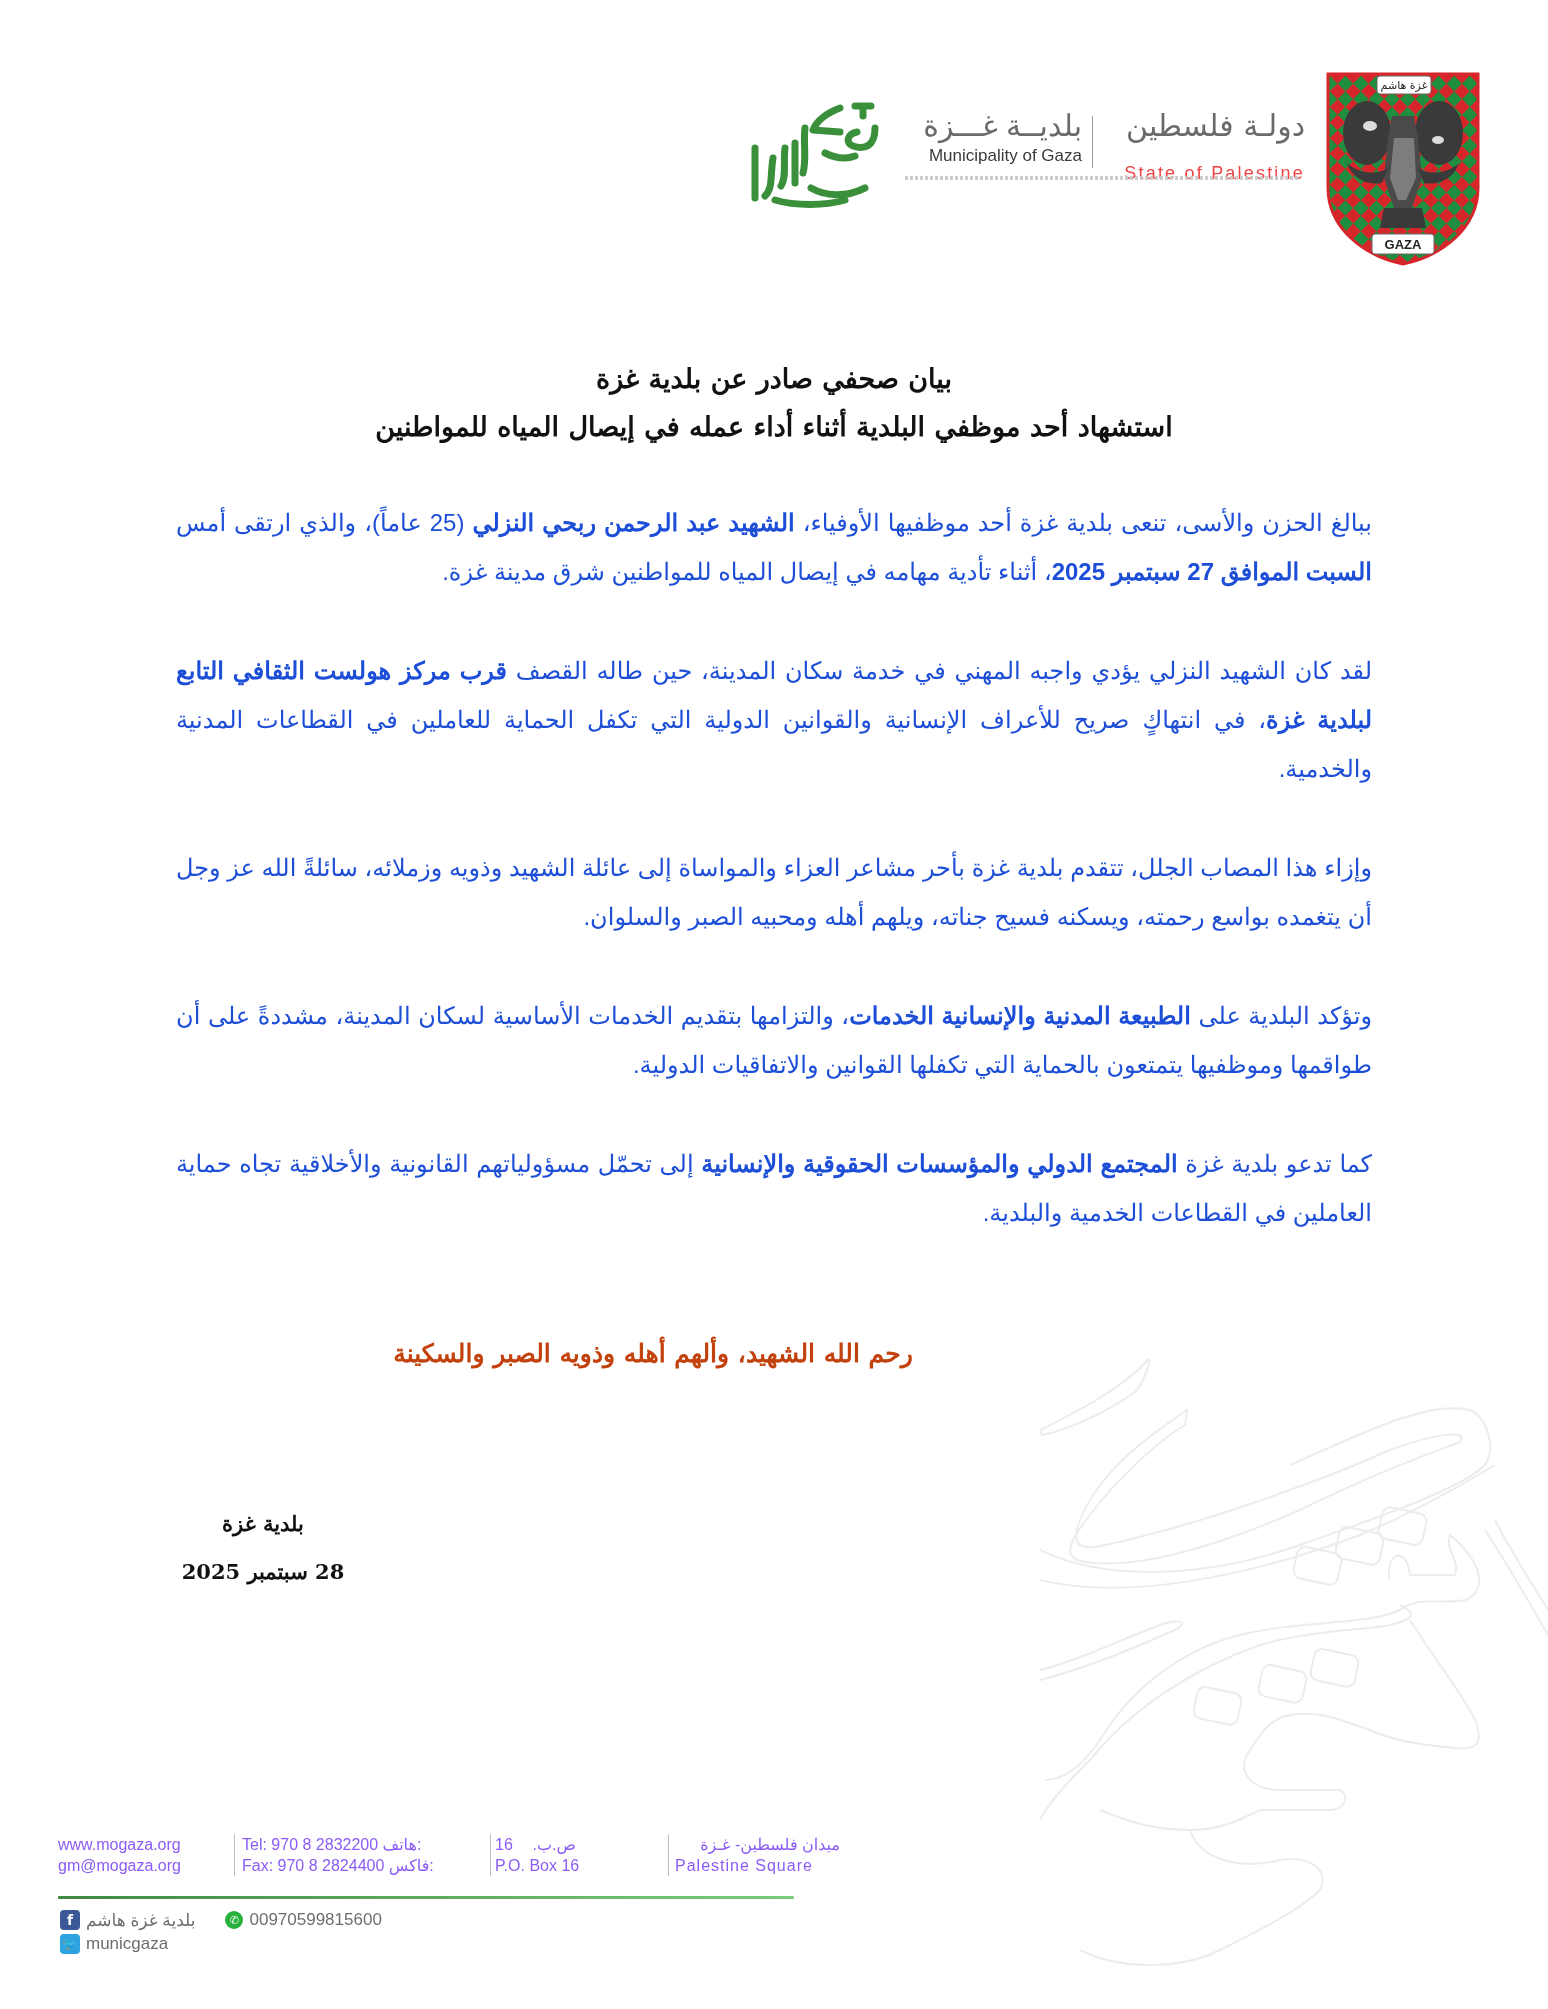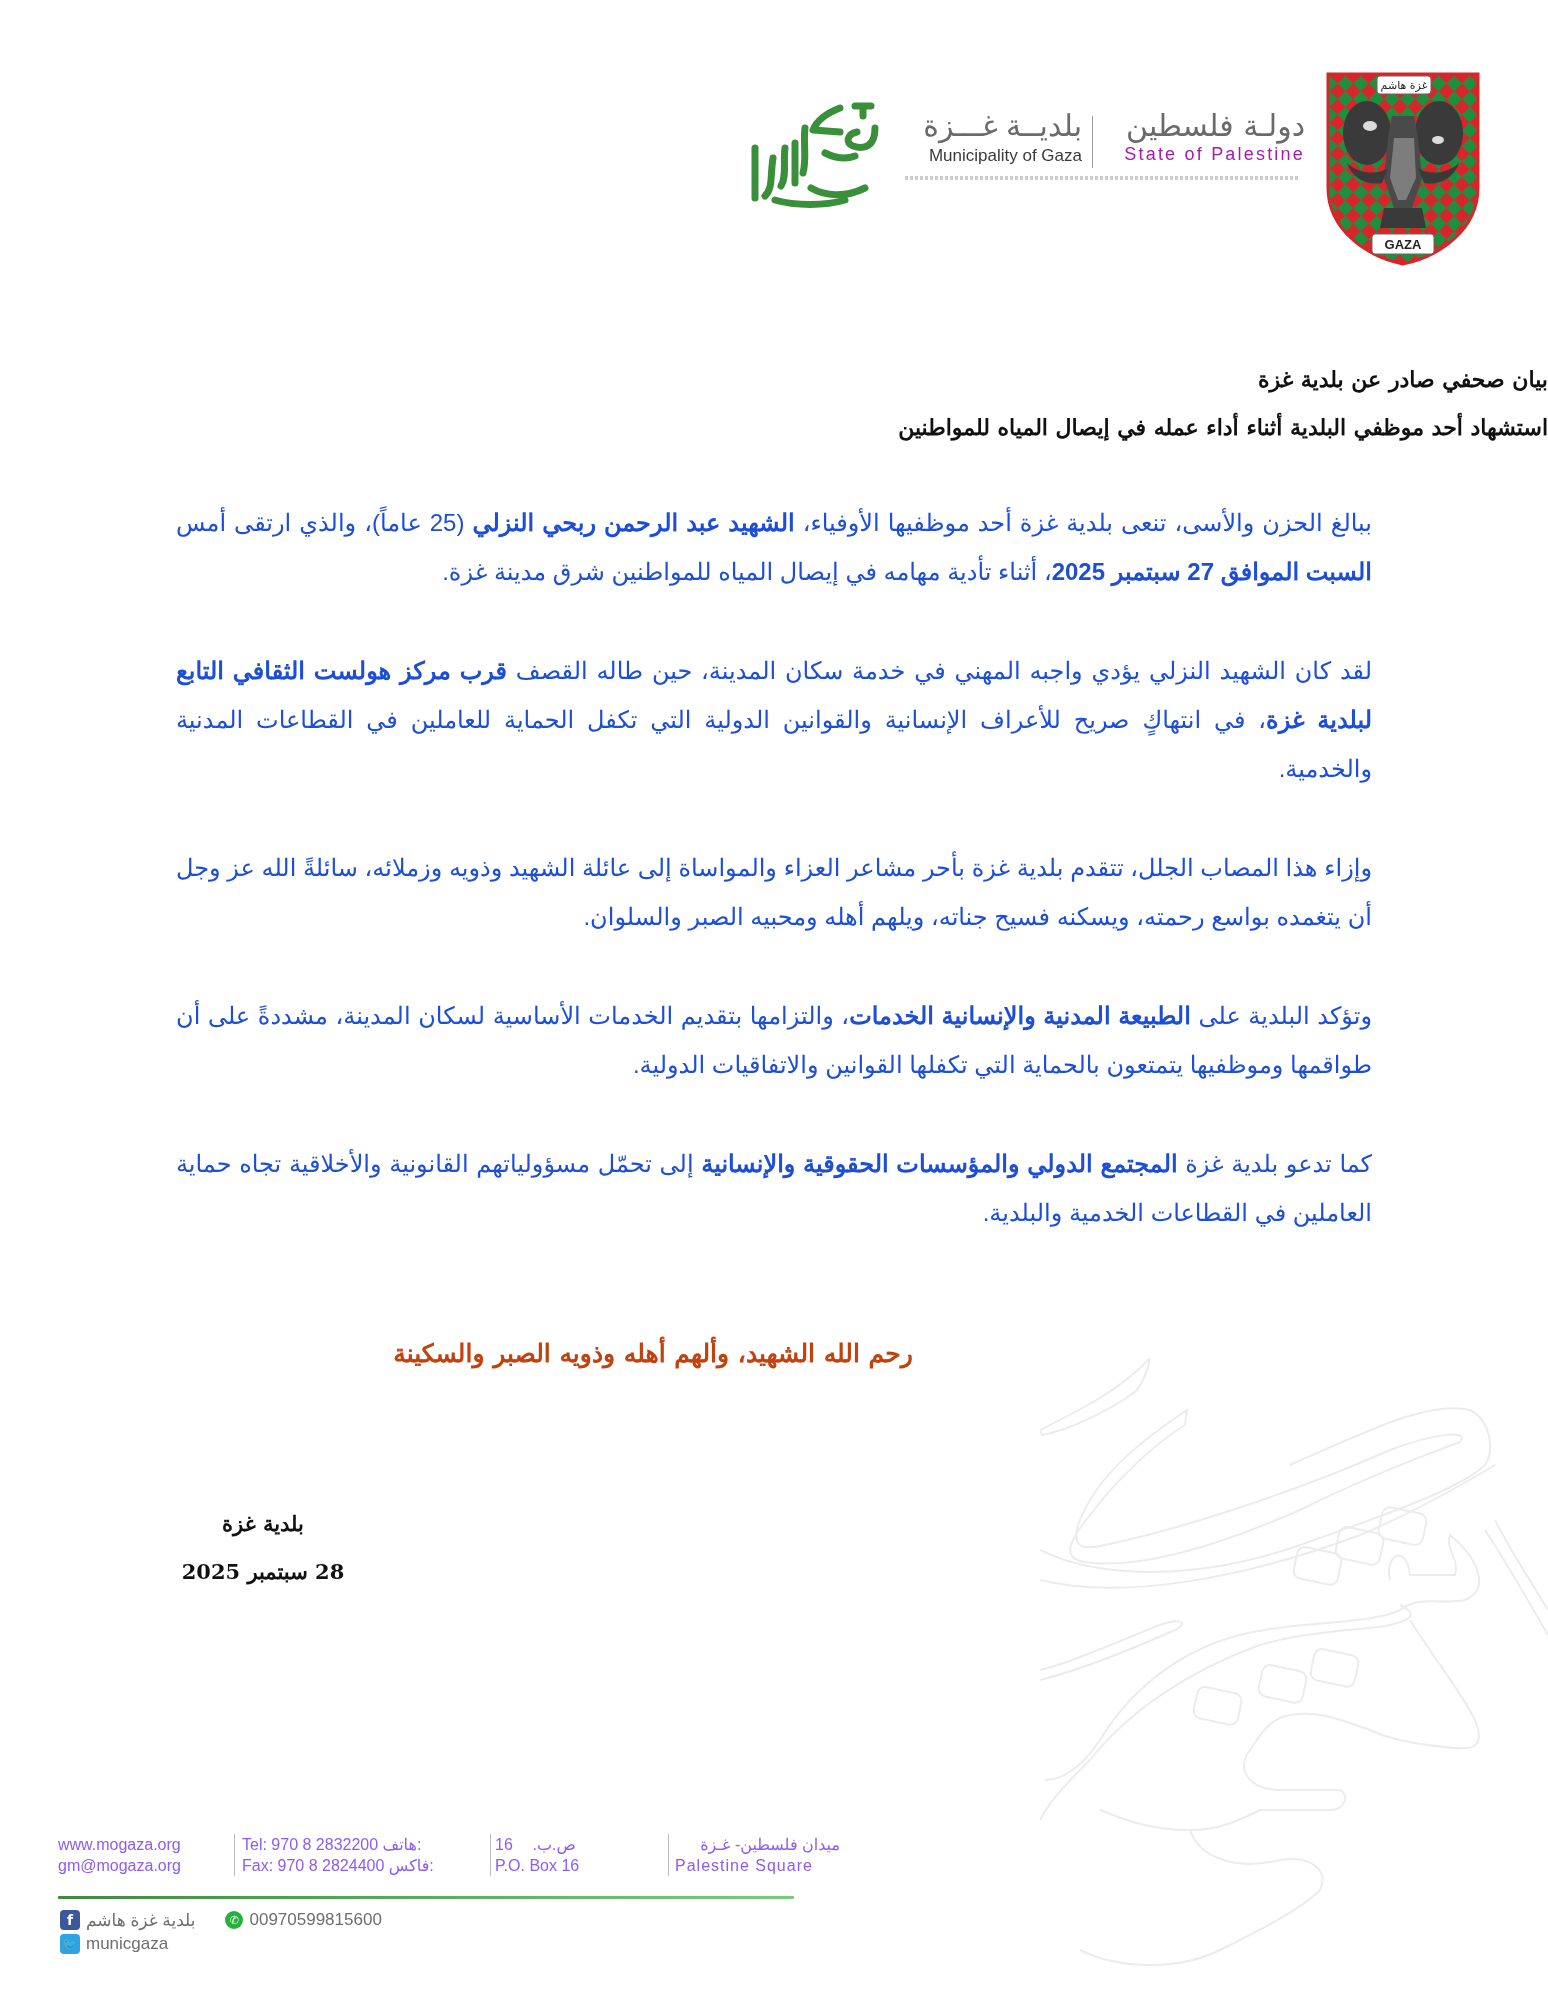--- a/index.html
+++ b/index.html
@@ -51,25 +51,25 @@
     .state-ar {
       font-family: "DejaVu Sans", sans-serif;
       font-size: 30px;
       color: #6a6a6a;
       line-height: 36px;
       letter-spacing: 2px;
     }
     .state-en {
       font-family: "Liberation Sans", sans-serif;
       font-size: 18px;
-      color: #a21caf;
+      color: #ef4444;
       direction: ltr;
       text-align: right;
       letter-spacing: 2.2px;
-      margin-top: 0;
+      margin-top: 19px;
     }
     .header-sep {
       position: absolute;
       left: 1092px;
       top: 48px;
       width: 1px;
       height: 52px;
       background: #9a9a9a;
     }
     .muni-block {
@@ -117,24 +117,23 @@
       position: absolute;
       top: 355px;
       left: 0;
       width: 1548px;
       text-align: center;
       direction: rtl;
     }
     .title-1, .title-2 {
       font-family: "DejaVu Serif", serif;
       font-weight: bold;
-      font-size: 22px;
+      font-size: 27px;
       line-height: 48px;
       color: #111;
-      text-align: right;
     }
 
     
     .body {
       position: absolute;
       left: 176px;
       top: 498px;
       width: 1196px;
       direction: rtl;
       text-align: justify;

